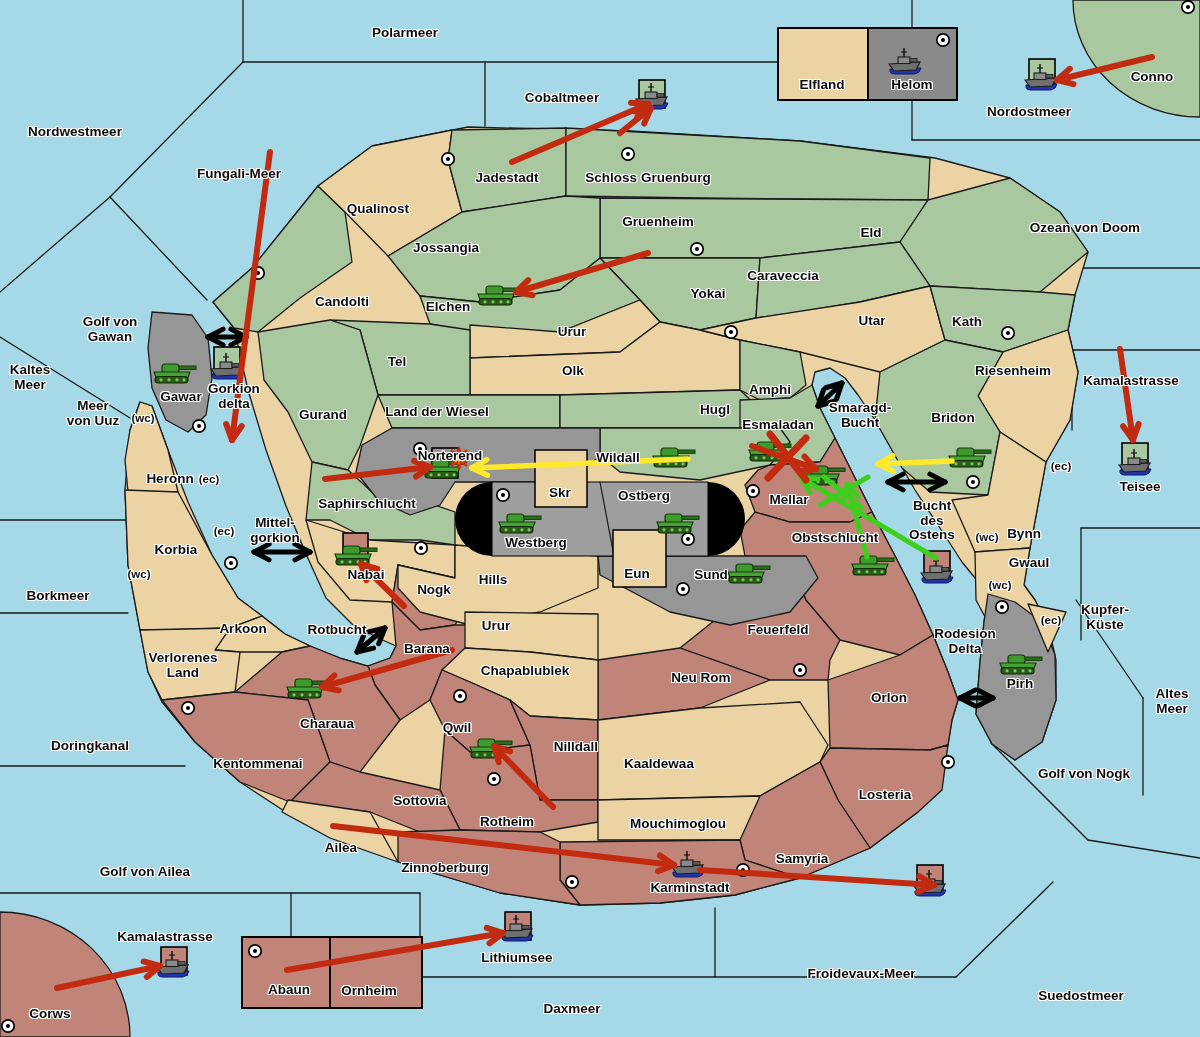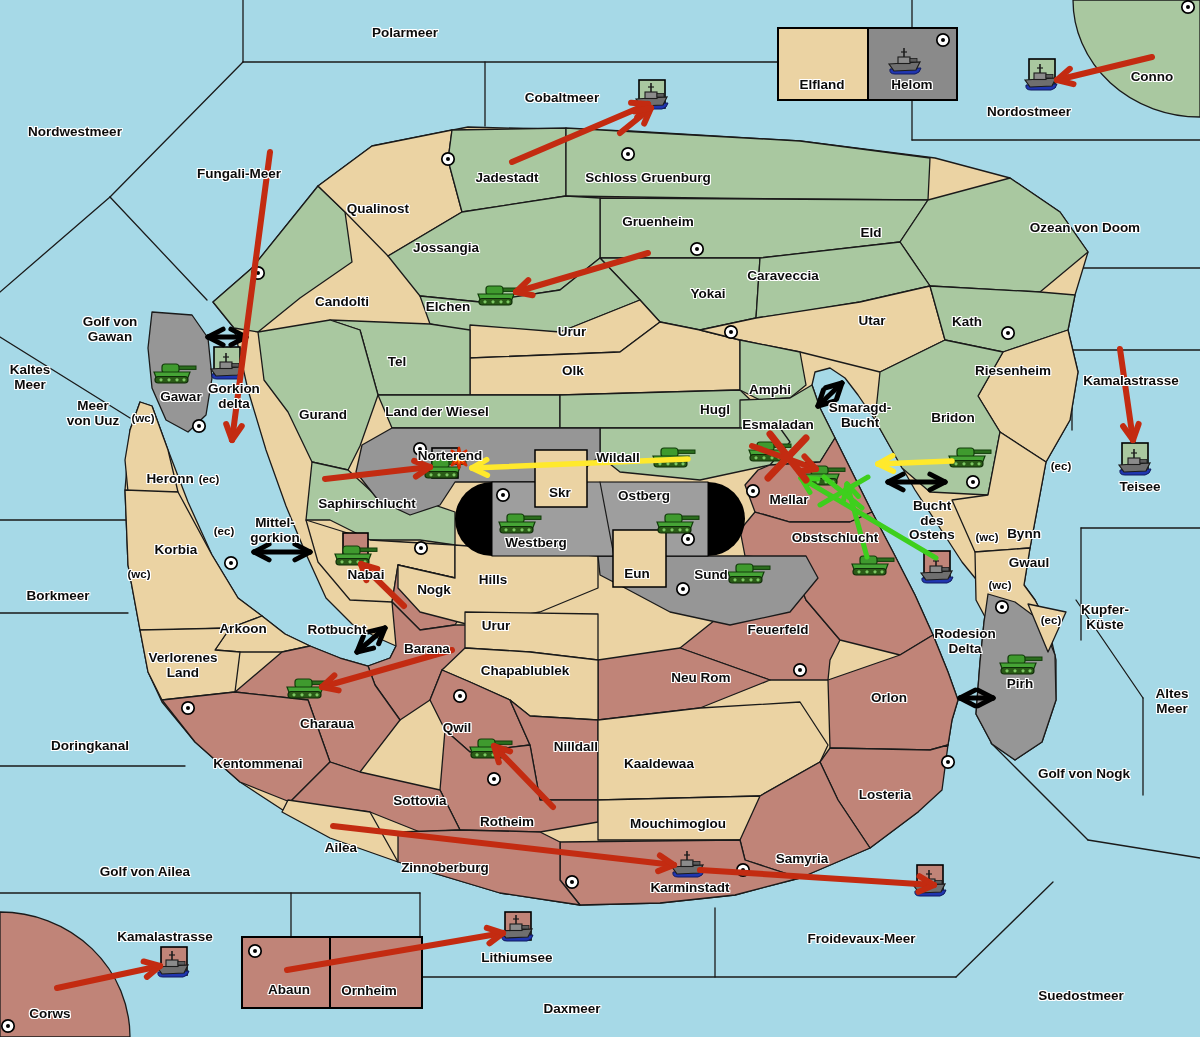--- a/index.html
+++ b/index.html
@@ -637,21 +637,21 @@
 delta</div>
       <div class="map-label" style="left: 275px; top: 531px;">Mittel-
 gorkion</div>
       <div class="map-label" style="left: 58px; top: 596px;">Borkmeer</div>
       <div class="map-label" style="left: 337px; top: 630px;">Rotbucht</div>
       <div class="map-label" style="left: 80px; top: 746px; padding-left: 20px;">Doringkanal</div>
       <div class="map-label" style="left: 145px; top: 872px;">Golf von Ailea</div>
       <div class="map-label" style="left: 165px; top: 937px;">Kamalastrasse</div>
       <div class="map-label" style="left: 572px; top: 1009px;">Daxmeer</div>
       <div class="map-label" style="left: 517px; top: 958px;">Lithiumsee</div>
-      <div class="map-label" style="left: 846px; top: 939px; padding-left: 31px;">Froidevaux-Meer</div>
+      <div class="map-label" style="left: 846px; top: 974px; padding-left: 31px;">Froidevaux-Meer</div>
       <div class="map-label" style="left: 1081px; top: 996px;">Suedostmeer</div>
       <div class="map-label" style="left: 1084px; top: 774px;">Golf von Nogk</div>
       <div class="map-label" style="left: 1172px; top: 702px;">Altes
 Meer</div>
       <div class="map-label" style="left: 1105px; top: 618px;">Kupfer-
 Küste</div>
       <div class="map-label" style="left: 1131px; top: 381px;">Kamalastrasse</div>
       <div class="map-label" style="left: 1140px; top: 487px;">Teisee</div>
       <div class="map-label" style="left: 860px; top: 416px;">Smaragd-
 Bucht</div>

